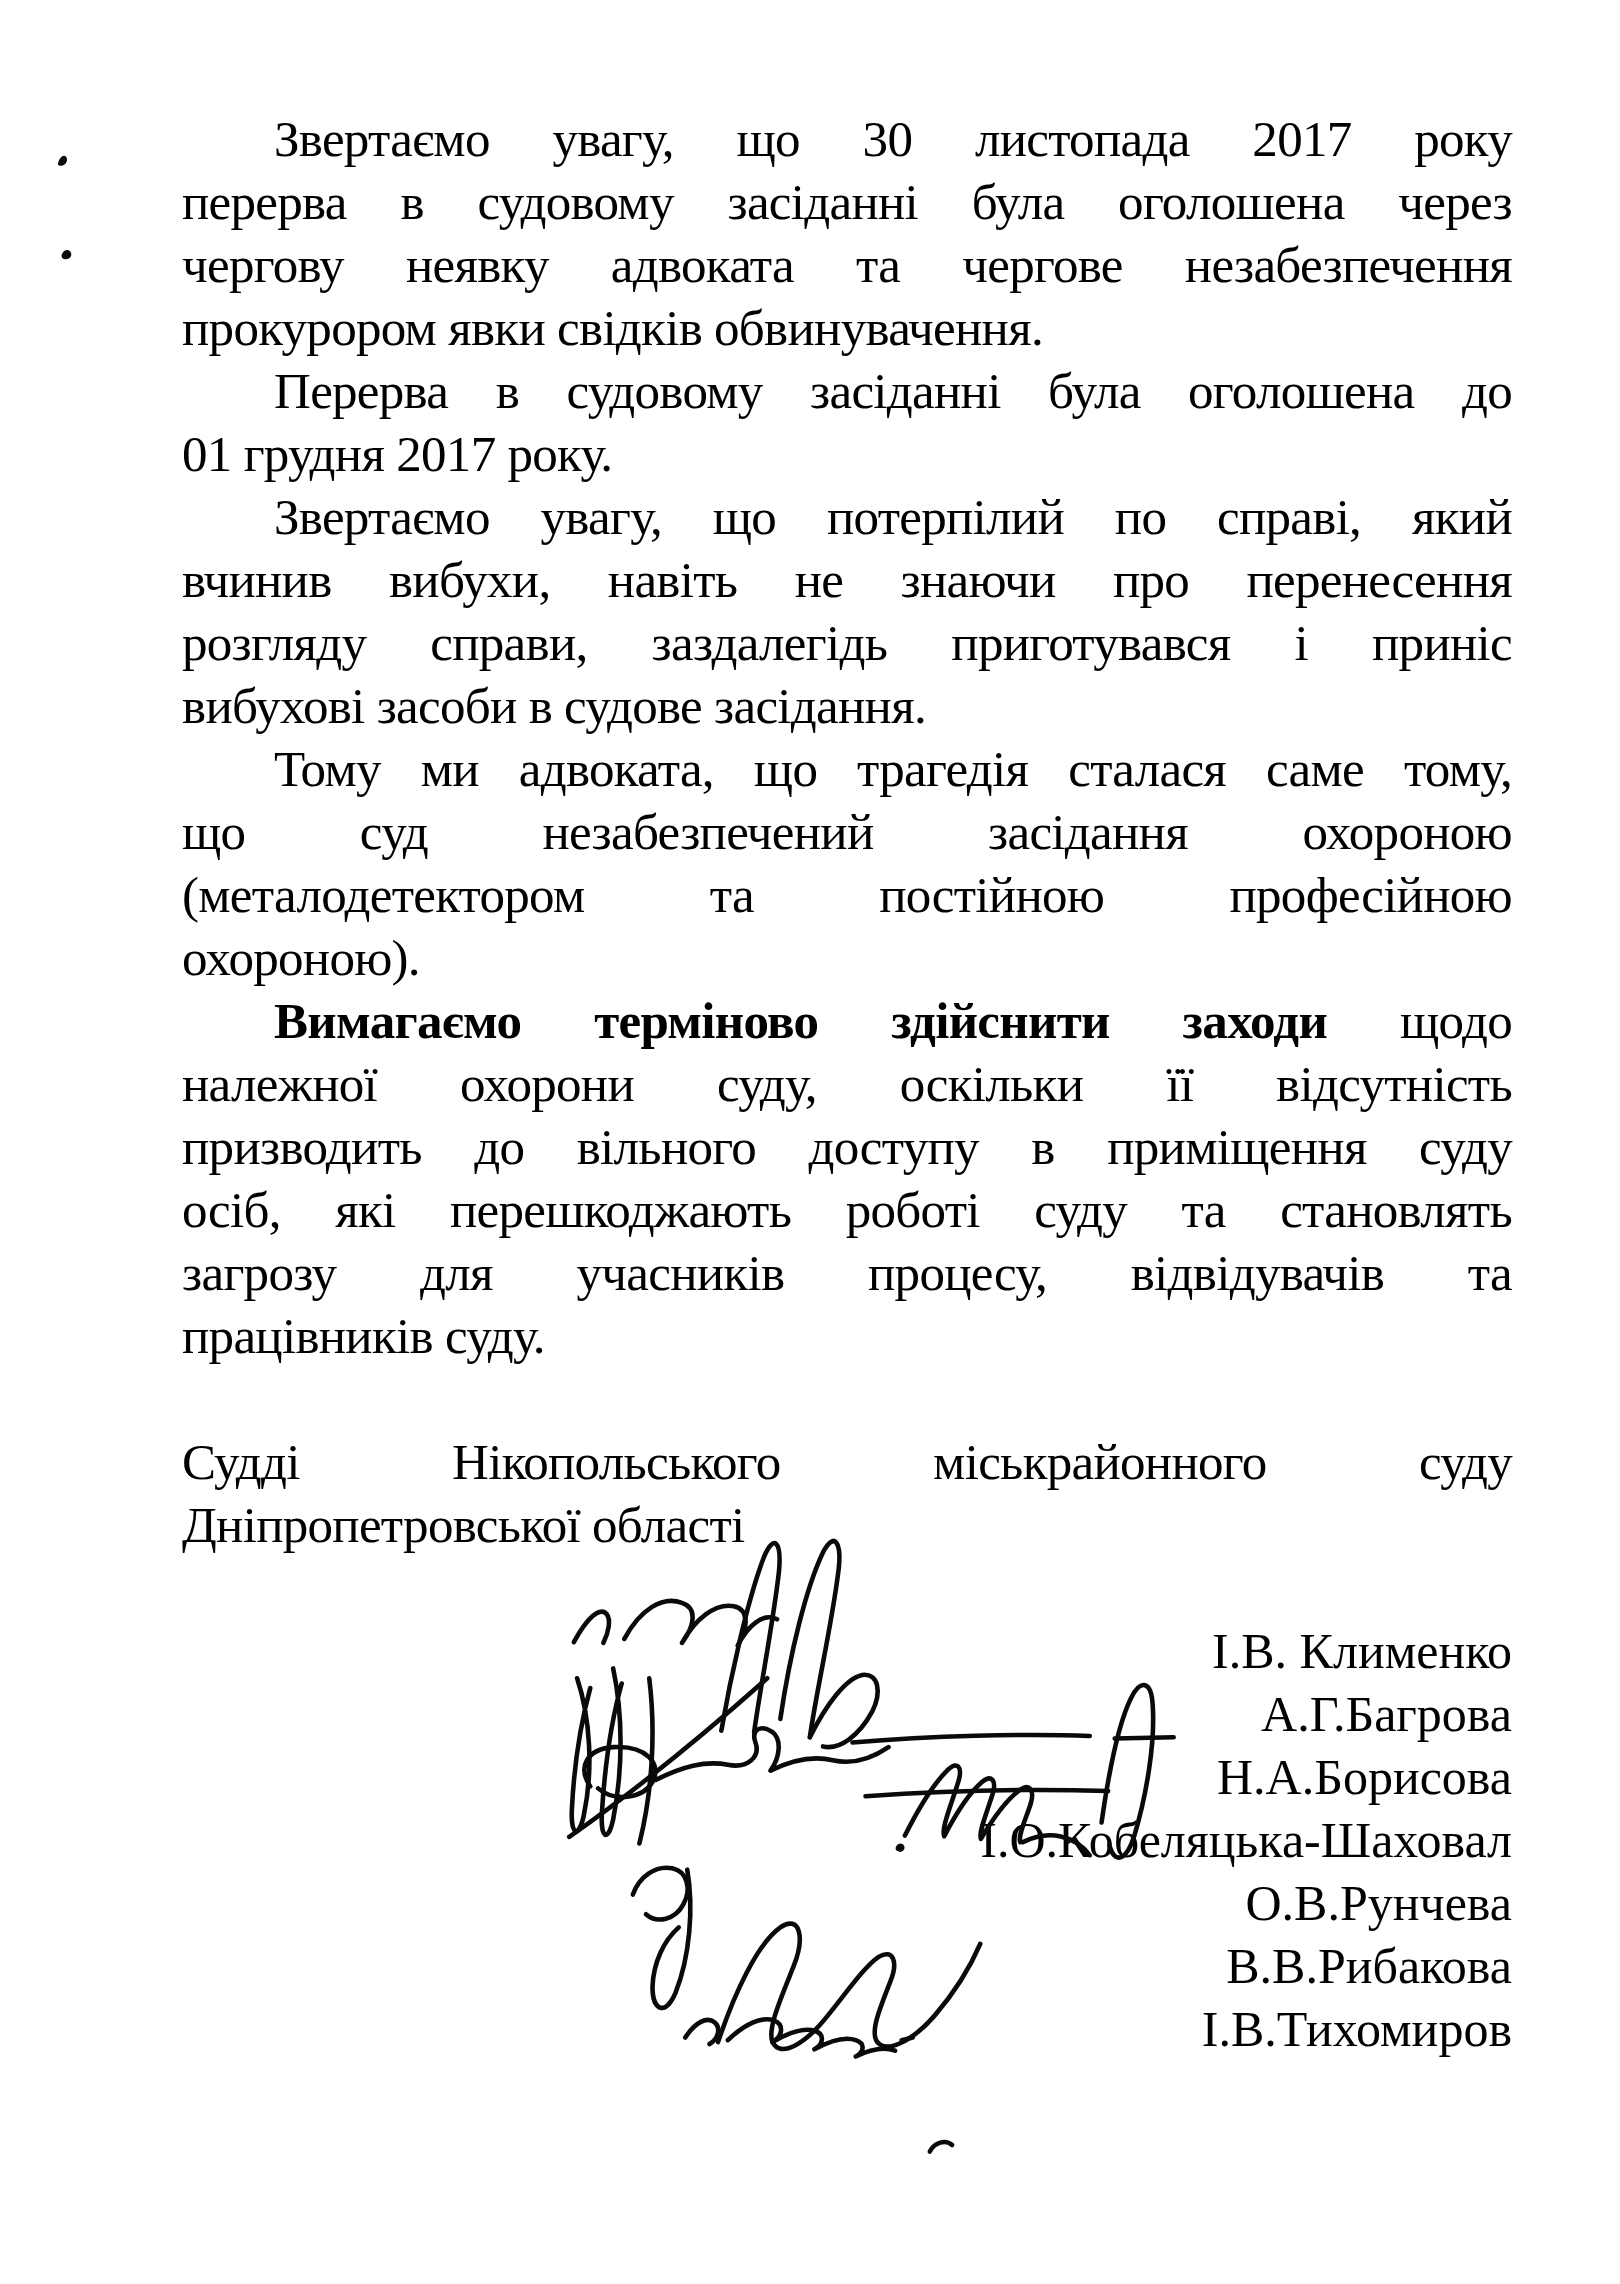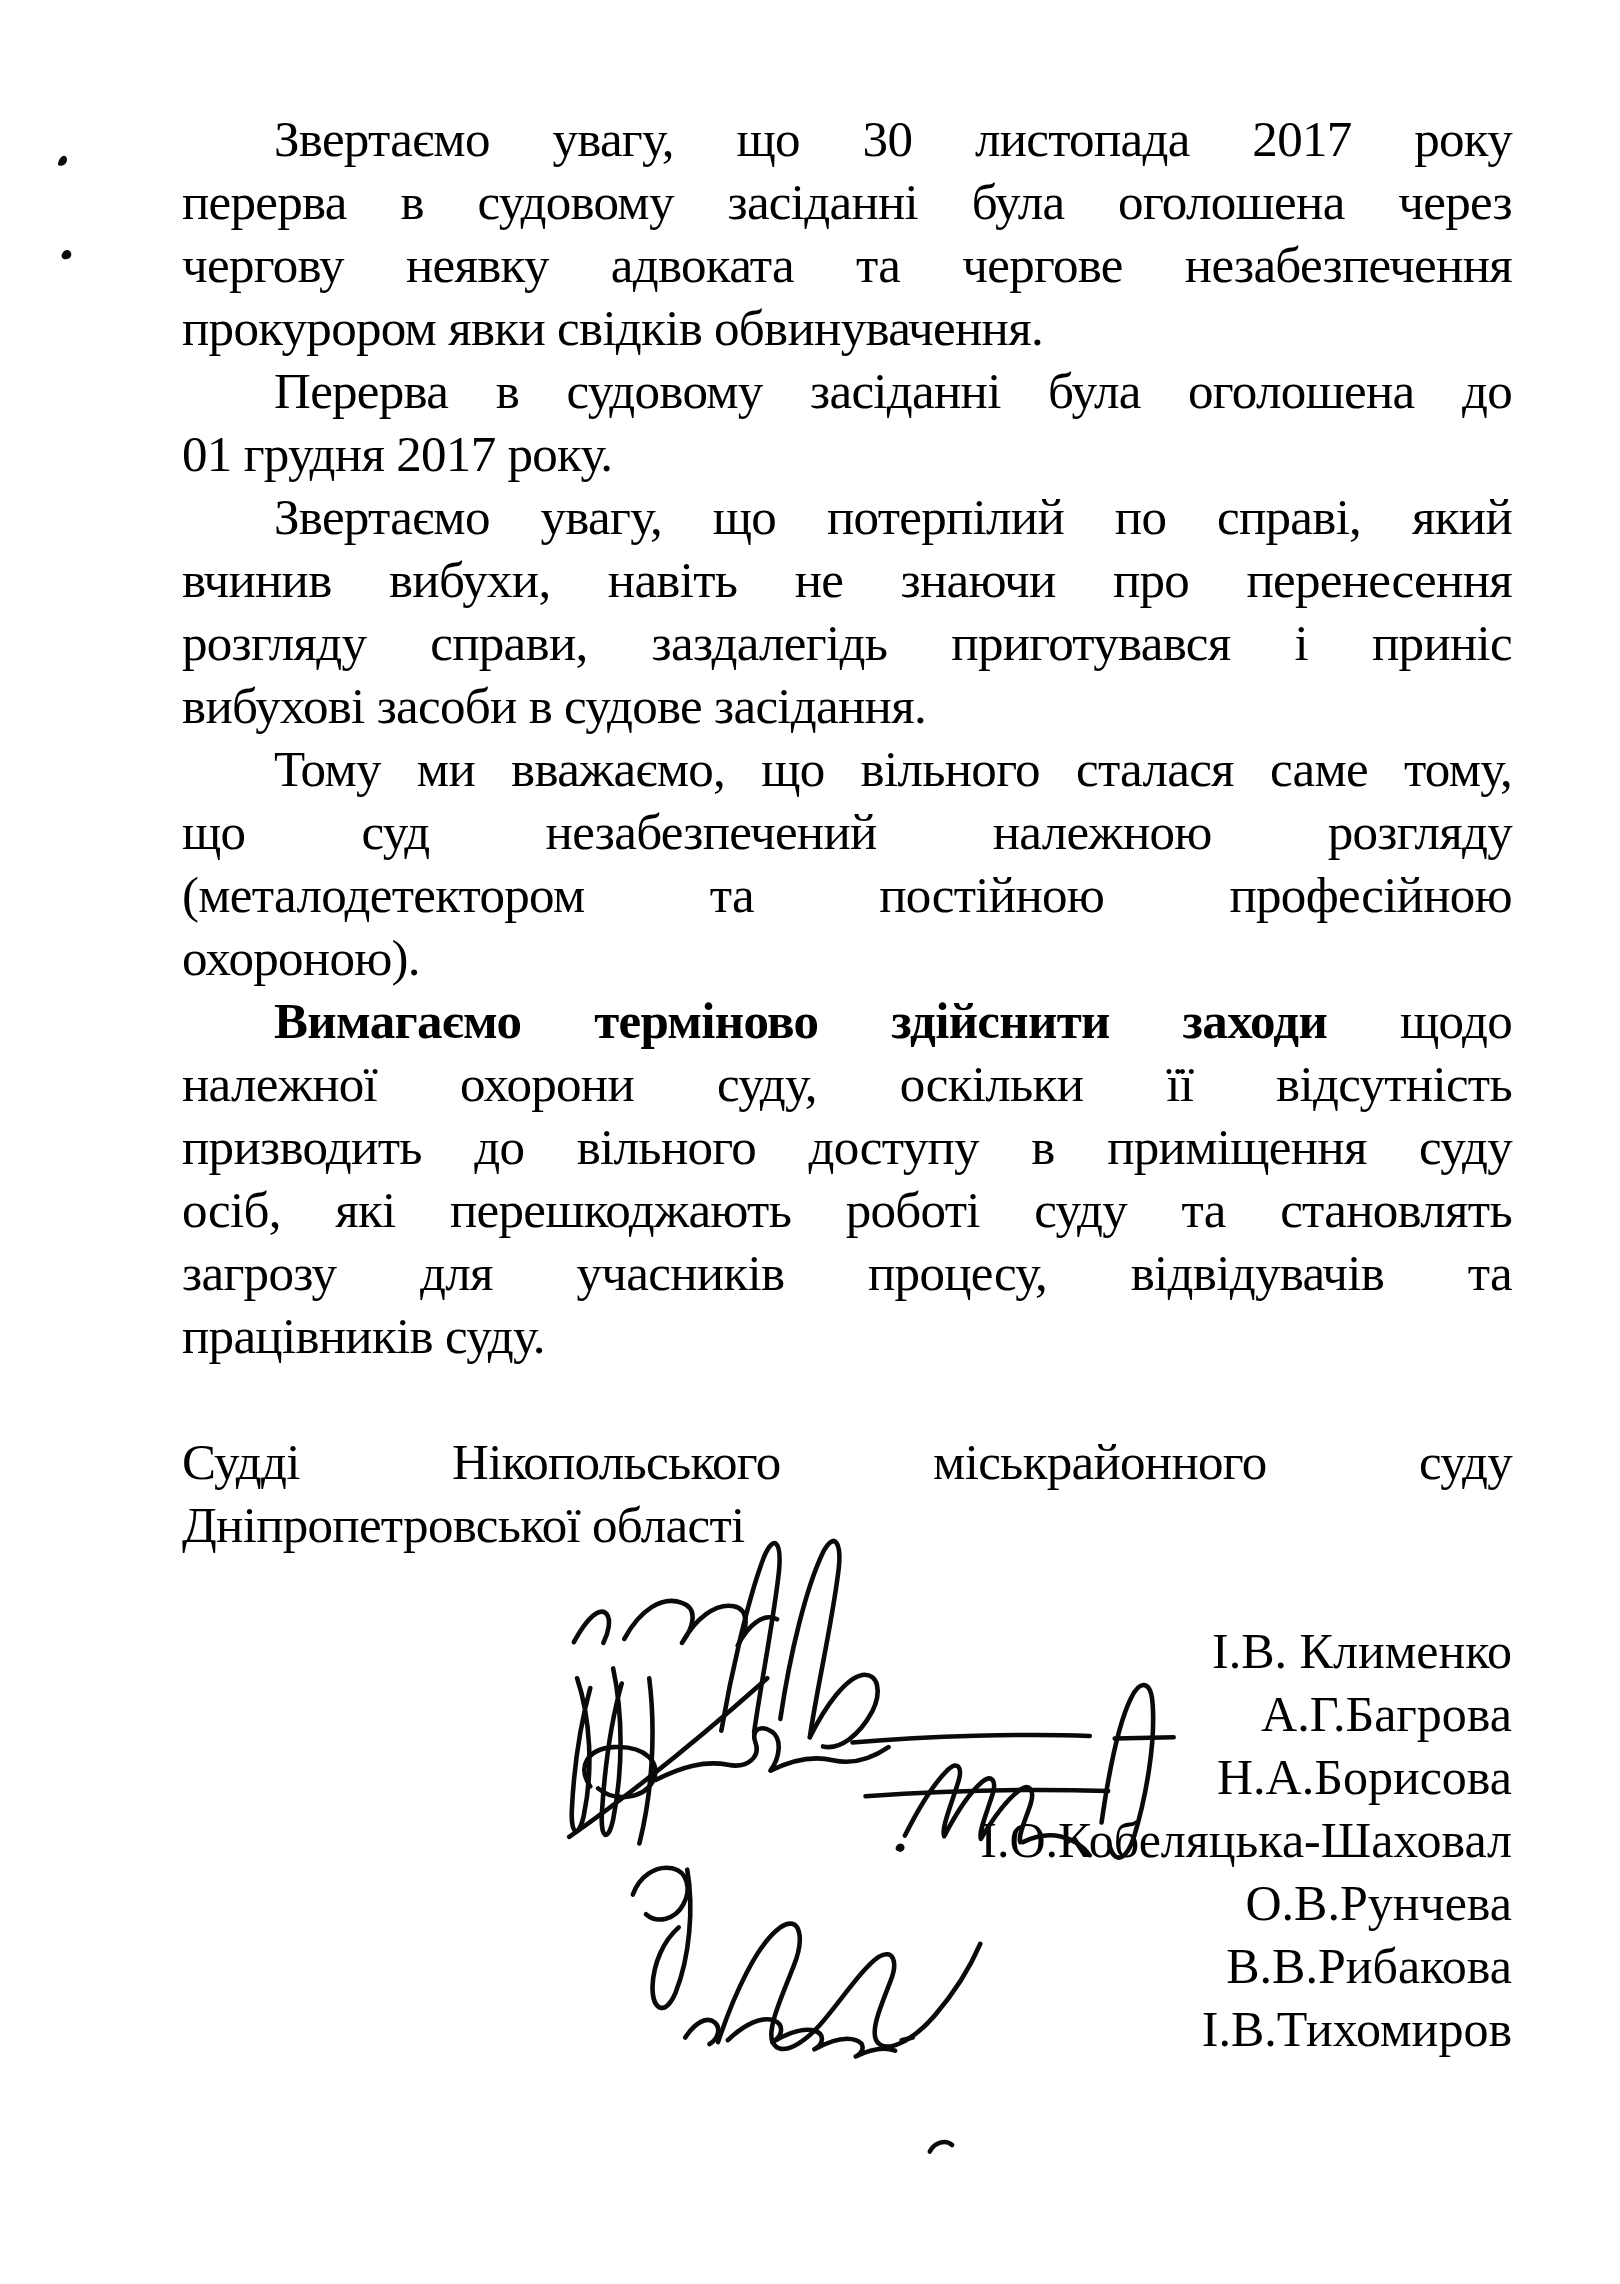--- a/index.html
+++ b/index.html
@@ -69,22 +69,22 @@
           <div class="line indent"><span>Перерва в судовому засіданні була оголошена до</span></div>
           <div class="line last"><span>01 грудня 2017 року.</span></div>
         </div>
         <div class="para">
           <div class="line indent"><span>Звертаємо увагу, що потерпілий по справі, який</span></div>
           <div class="line"><span>вчинив вибухи, навіть не знаючи про перенесення</span></div>
           <div class="line"><span>розгляду справи, заздалегідь приготувався і приніс</span></div>
           <div class="line last"><span>вибухові засоби в судове засідання.</span></div>
         </div>
         <div class="para">
-          <div class="line indent"><span>Тому ми вважаємо, що вільного сталася саме тому,</span></div>
-          <div class="line"><span>що суд незабезпечений належною розгляду</span></div>
+          <div class="line indent"><span>Тому ми адвоката, що трагедія сталася саме тому,</span></div>
+          <div class="line"><span>що суд незабезпечений засідання охороною</span></div>
           <div class="line"><span>(металодетектором та постійною професійною</span></div>
           <div class="line last"><span>охороною).</span></div>
         </div>
         <div class="para">
           <div class="line indent"><b>Вимагаємо терміново здійснити заходи</b><span> щодо</span></div>
           <div class="line"><span>належної охорони суду, оскільки її відсутність</span></div>
           <div class="line"><span>призводить до вільного доступу в приміщення суду</span></div>
           <div class="line"><span>осіб, які перешкоджають роботі суду та становлять</span></div>
           <div class="line"><span>загрозу для учасників процесу, відвідувачів та</span></div>
           <div class="line last"><span>працівників суду.</span></div>

